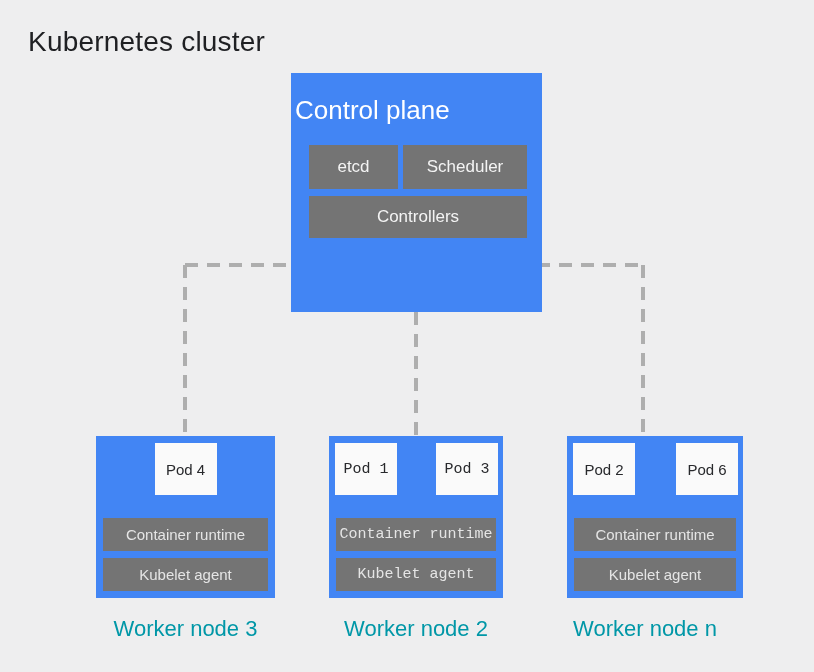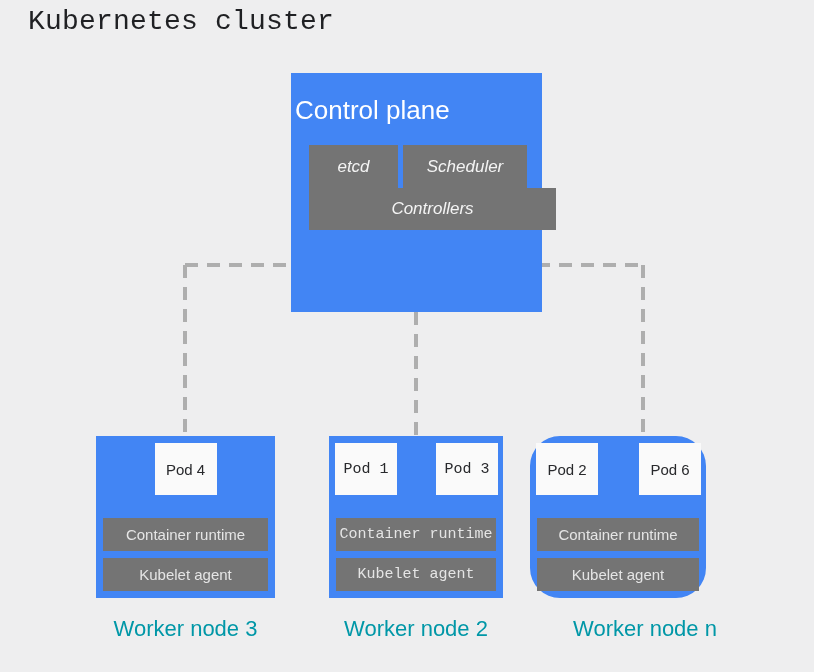--- a/index.html
+++ b/index.html
@@ -2,22 +2,22 @@
 <html><head>
 <meta charset="utf-8">
 <style>
   html,body { margin:0; padding:0; background:#EEEEEF; }
   .canvas {
     position:relative; width:814px; height:672px;
     background:#EEEEEF; overflow:hidden;
     font-family:"Liberation Sans", sans-serif;
   }
   .diagram-title {
-    position:absolute; left:28px; top:6px;
-    font-size:28px; font-weight:400; color:#1F2023; letter-spacing:0.2px;font-family:Liberation Mono, monospace;
+    position:absolute; left:28px; top:26px;
+    font-size:28px; font-weight:400; color:#1F2023; letter-spacing:0.2px;
   }
   
   .dash-h {
     position:absolute; left:185px; top:263px; width:458px; height:4px; z-index:1;
     background:repeating-linear-gradient(90deg,#AEAEAE 0 13px,transparent 13px 22px);
   }
   .dash-v {
     position:absolute; width:4px; z-index:1;
     background:repeating-linear-gradient(180deg,#AEAEAE 0 13px,transparent 13px 22px);
   }
@@ -30,34 +30,34 @@
     position:absolute; left:291px; top:73px; width:251px; height:239px;
     background:#4285F4; z-index:2;
   }
   .cp-title {
     position:absolute; top:22px; left:4px; width:100%;
     color:#FFFFFF; font-size:26px; font-weight:400;
   }
   .comp {
     position:absolute; background:#747474; color:#F4F4F4;
     display:flex; align-items:center; justify-content:center;
-    font-size:17px; font-weight:400;font-style:italic;
+    font-size:17px; font-weight:400;
   }
   .cp-etcd        { left:18px;  top:72px;  width:89px;  height:44px; }
   .cp-scheduler   { left:112px; top:72px;  width:124px; height:44px; }
-  .cp-controllers { left:18px;  top:115px; width:247px; height:42px; }
+  .cp-controllers { left:18px;  top:123px; width:218px; height:42px; }
   .cp-api         { left:18px;  top:172px; width:218px; height:44px; }
 
   
   .worker {
     position:absolute; top:436px; height:162px; background:#4285F4; z-index:2;
   }
   .worker.n1 { left:96px;  width:179px; }
   .worker.n2 { left:329px; width:174px;font-family:Liberation Mono, monospace; }
-  .worker.n3 { left:530px; width:176px;border-radius:30px; }
+  .worker.n3 { left:567px; width:176px; }
   .pod {
     position:absolute; top:7px; width:62px; height:52px;
     background:#FAFAFA; color:#28292C;
     display:flex; align-items:center; justify-content:center; font-size:15px;
   }
   .pod.center { left:50%; transform:translateX(-50%); }
   .pod.left   { left:6px; }
   .pod.right  { right:5px; }
   .node-comp {
     position:absolute; left:7px; right:7px; height:33px;

